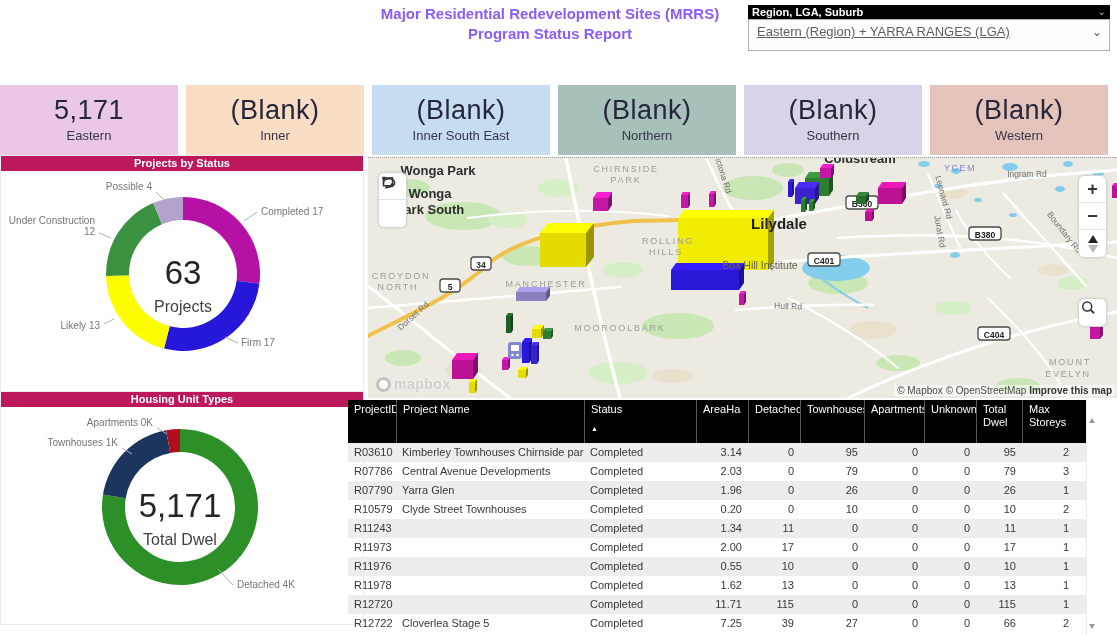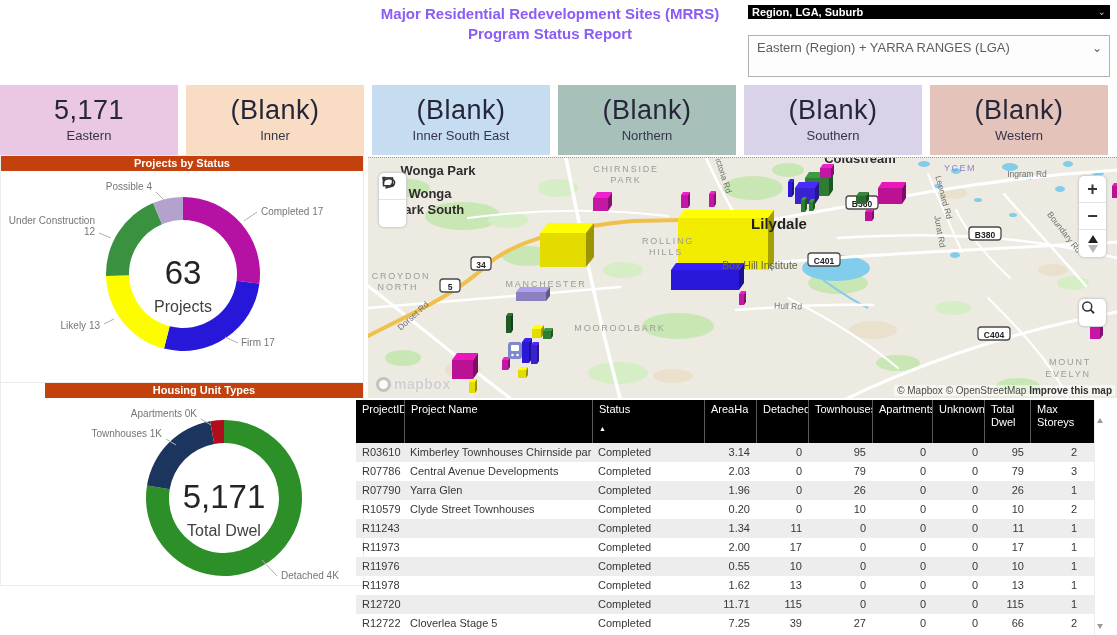--- a/index.html
+++ b/index.html
@@ -10,34 +10,34 @@
   #logo{position:absolute;left:72px;top:0px;width:230px;}
   .logo-main{font-size:44px;font-weight:800;letter-spacing:-2px;color:#0c0c0c;line-height:56px;white-space:nowrap;}
   .logo-w{color:#6abf4b;font-style:italic;font-size:54px;font-weight:800;margin:0 -4px 0 -2px;position:relative;top:2px;}
   .logo-reg{font-size:13px;font-weight:400;position:relative;top:-24px;letter-spacing:0;}
   .logo-tag{font-size:16px;color:#2b2b2b;letter-spacing:.5px;margin-top:-8px;padding-left:8px;white-space:nowrap;}
   .logo-tm{font-size:9px;position:relative;top:-5px;}
   #title{position:absolute;left:340px;top:4px;width:420px;text-align:center;color:#8b5cf6;font-weight:bold;font-size:15px;line-height:20px;}
   #filter{position:absolute;left:748px;top:5px;width:362px;}
   #filter-label{background:#000;color:#fff;font-size:11px;font-weight:bold;height:14px;line-height:14px;padding:0 4px;position:relative;}
   #filter-label .chev{position:absolute;right:4px;top:0;color:#bbb;font-weight:normal;font-size:10px;}
-  #filter-dd{margin-top:16px;height:24px;line-height:24px;border:1px solid #b3b0ad;background:#fdfdfd;color:#605e5c;font-size:13px;padding:0 22px 16px 8px;position:relative;white-space:nowrap;overflow:hidden;}
+  #filter-dd{margin-top:0;height:24px;line-height:24px;border:1px solid #b3b0ad;background:#fdfdfd;color:#605e5c;font-size:13px;padding:0 22px 6px 8px;position:relative;white-space:nowrap;overflow:hidden;text-decoration:underline;}
   #filter-dd .chev{position:absolute;right:7px;top:0;color:#605e5c;font-size:12px;}
 
   
   #cards{position:absolute;left:0;top:85px;width:1117px;height:70px;display:flex;gap:8px;padding-right:9px;box-sizing:border-box;}
   .card{flex:1;height:70px;text-align:center;box-sizing:border-box;padding-top:9px;}
   .card .v{font-size:27px;font-weight:500;color:#26263a;letter-spacing:.5px;line-height:32px;}
   .card .l{font-size:13px;color:#35354a;margin-top:2px;}
 
   
   .panel{position:absolute;left:0;width:364px;background:#fff;border:1px solid #ececec;box-sizing:border-box;}
   #panelA{top:155px;height:240px;}
-  #panelB{top:382px;height:204px;padding-left:44px;}
-  .panel-hdr{background:#c2410c;color:#fff;font-size:11px;font-weight:bold;text-align:center;height:15px;line-height:15px;}
+  #panelB{top:391px;height:234px;}
+  .panel-hdr{background:#be185d;color:#fff;font-size:11px;font-weight:bold;text-align:center;height:15px;line-height:15px;}
   .panel svg{display:block;}
   .donut-center-v{font-size:33px;fill:#252423;text-anchor:middle;}
   .donut-center-l{font-size:16px;fill:#404040;text-anchor:middle;}
   .callout{font-size:10px;fill:#757575;}
   .leader{stroke:#b0b0b0;stroke-width:1;fill:none;}
 
   
   #map{position:absolute;left:368px;top:157px;width:749px;height:241px;border-top:1px dotted #9a9a9a;box-sizing:border-box;background:#edeae2;}
   #map svg{position:absolute;left:0;top:0;}
   .m-caps{fill:#9b9b9b;font-size:9px;letter-spacing:1.8px;text-anchor:middle;}
@@ -56,21 +56,21 @@
   #ctl-mag{right:10px;top:140px;}
   .tri-up{width:0;height:0;border-left:5px solid transparent;border-right:5px solid transparent;border-bottom:8px solid #222;}
   .tri-dn{width:0;height:0;border-left:5px solid transparent;border-right:5px solid transparent;border-top:8px solid #b9b9b9;margin-top:2px;}
   #map-attr{position:absolute;right:2px;bottom:2px;font-size:10px;color:#4a4a4a;background:rgba(255,255,255,.55);padding:0 3px;white-space:nowrap;}
   #map-attr .improve{font-weight:bold;color:#333;}
   #mapbox-logo{position:absolute;left:8px;bottom:6px;display:flex;align-items:center;opacity:.8;}
   #mapbox-logo .ring{width:15px;height:15px;border:3px solid #b9b9b9;border-radius:50%;background:#fff;box-sizing:border-box;}
   #mapbox-logo .txt{font-size:14px;font-weight:bold;color:#c9c9c9;text-shadow:0 0 2px #fff;margin-left:3px;letter-spacing:.5px;}
 
   
-  #tablewrap{position:absolute;left:356px;top:400px;width:749px;height:235px;}
+  #tablewrap{position:absolute;left:348px;top:400px;width:749px;height:235px;}
   #tbl{position:absolute;left:0;top:0;width:738px;height:235px;overflow:hidden;font-size:11px;color:#373737;}
   .trh{display:flex;background:#000;color:#fff;height:43px;box-sizing:border-box;}
   .th{box-sizing:border-box;padding:3px 6px 0 6px;border-left:1px solid rgba(255,255,255,.35);line-height:13px;overflow:hidden;}
   .th:first-child{border-left:none;}
   .th .sort{display:block;font-size:7px;margin-top:6px;color:#fff;}
   .tr{display:flex;height:19px;line-height:19px;}
   .tr:nth-child(even){background:#ededee;}
   .td{box-sizing:border-box;padding:0 6px;white-space:nowrap;overflow:hidden;}
   .num{text-align:right;}
   #tbl-scroll{position:absolute;right:0;top:0;width:11px;height:235px;background:#fff;border-left:1px solid #ececec;box-sizing:border-box;}

